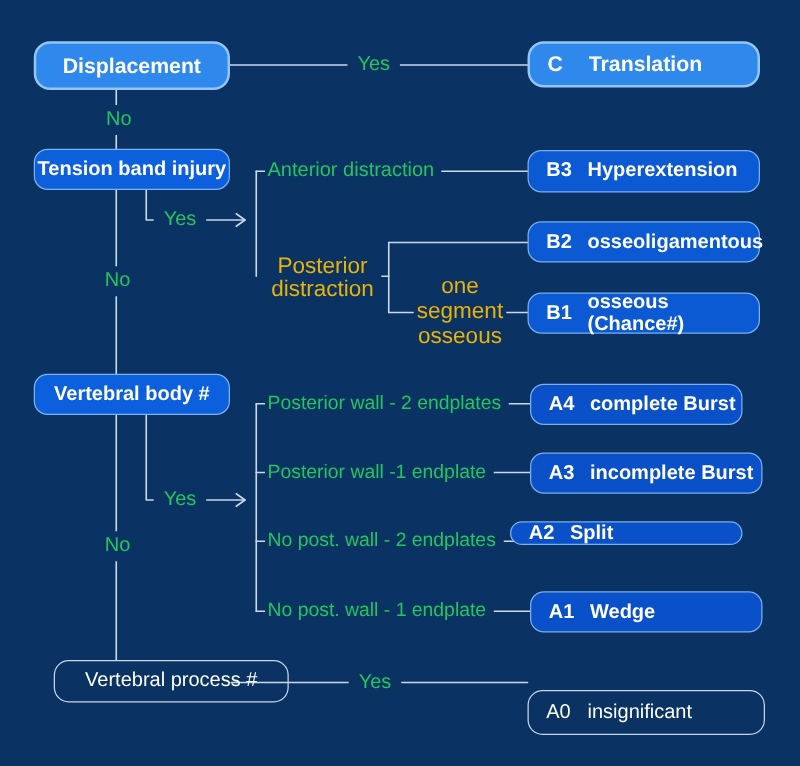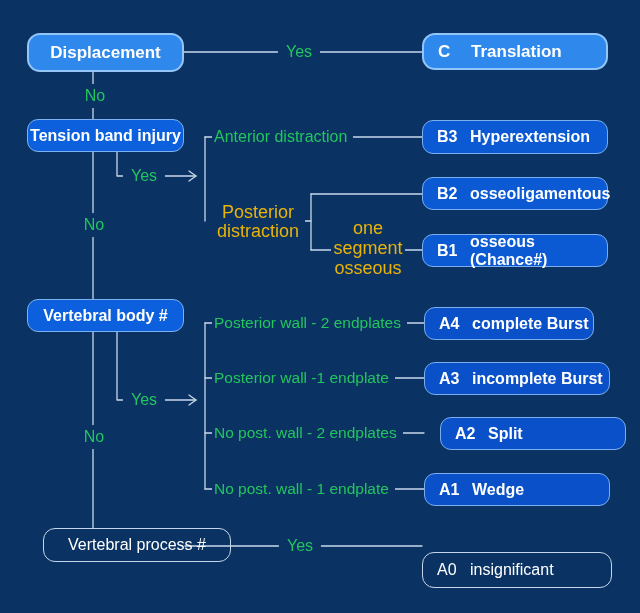--- a/index.html
+++ b/index.html
@@ -86,21 +86,21 @@
     <span class="rname">osseous (Chance#)</span>
   </div>
   <div class="node result fill-a" style="left:424px;top:307px;width:170px;height:33px;">
     <span class="code">A4</span>
     <span class="rname">complete Burst</span>
   </div>
   <div class="node result fill-a" style="left:424px;top:362px;width:186px;height:33px;">
     <span class="code">A3</span>
     <span class="rname">incomplete Burst</span>
   </div>
-  <div class="node result fill-a" style="left:440px;top:417px;width:186px;height:33px;">
+  <div class="node result fill-a" style="left:408px;top:417px;width:186px;height:19px;">
     <span class="code">A2</span>
     <span class="rname">Split</span>
   </div>
   <div class="node result fill-a" style="left:424px;top:473px;width:186px;height:33px;">
     <span class="code">A1</span>
     <span class="rname">Wedge</span>
   </div>
   <div class="node result outline" style="left:422px;top:552px;width:190px;height:36px;">
     <span class="code">A0</span>
     <span class="rname">insignificant</span>

